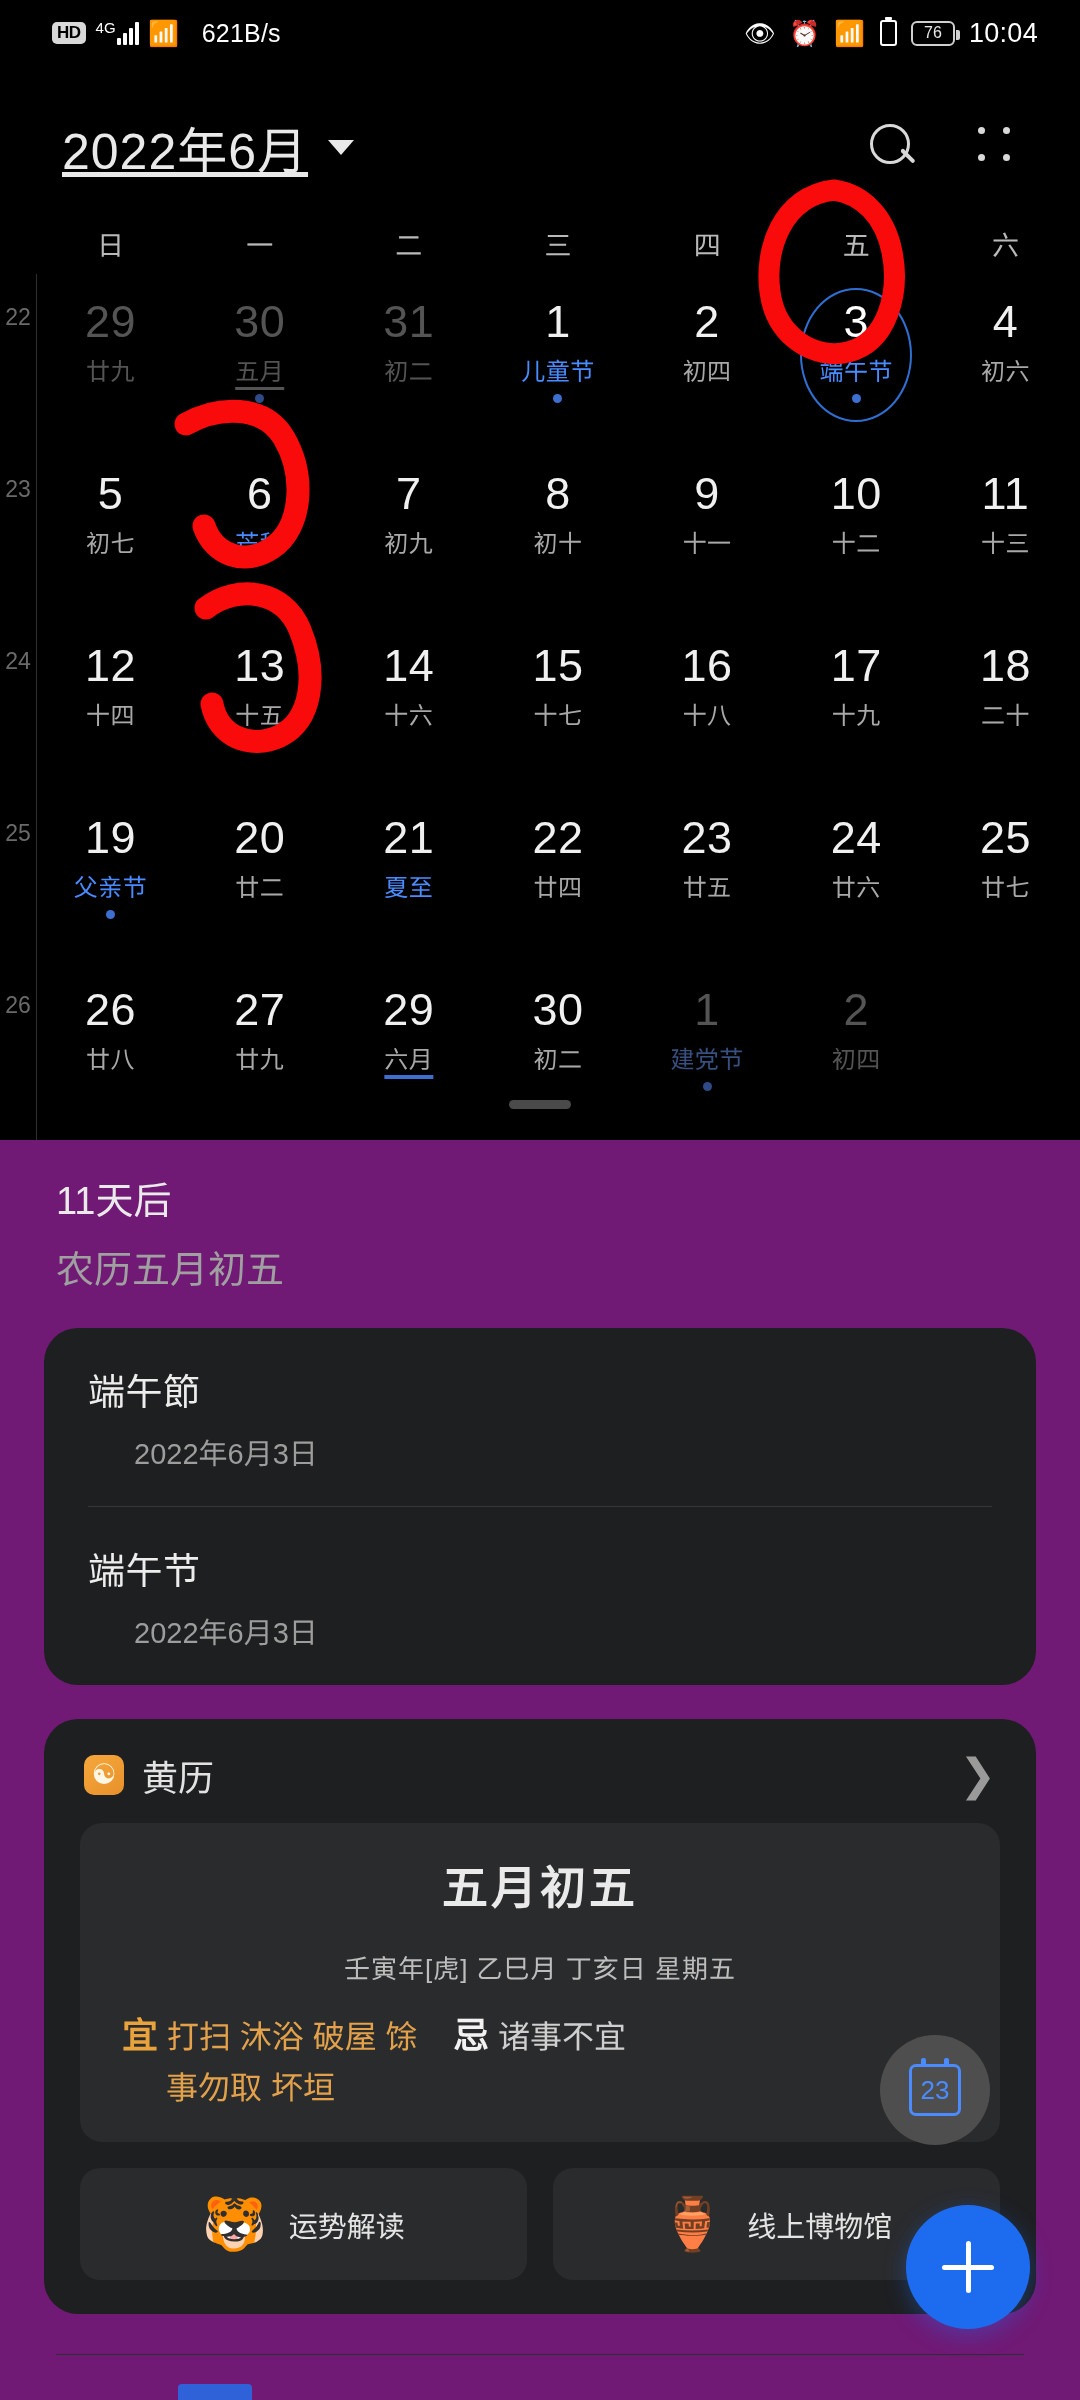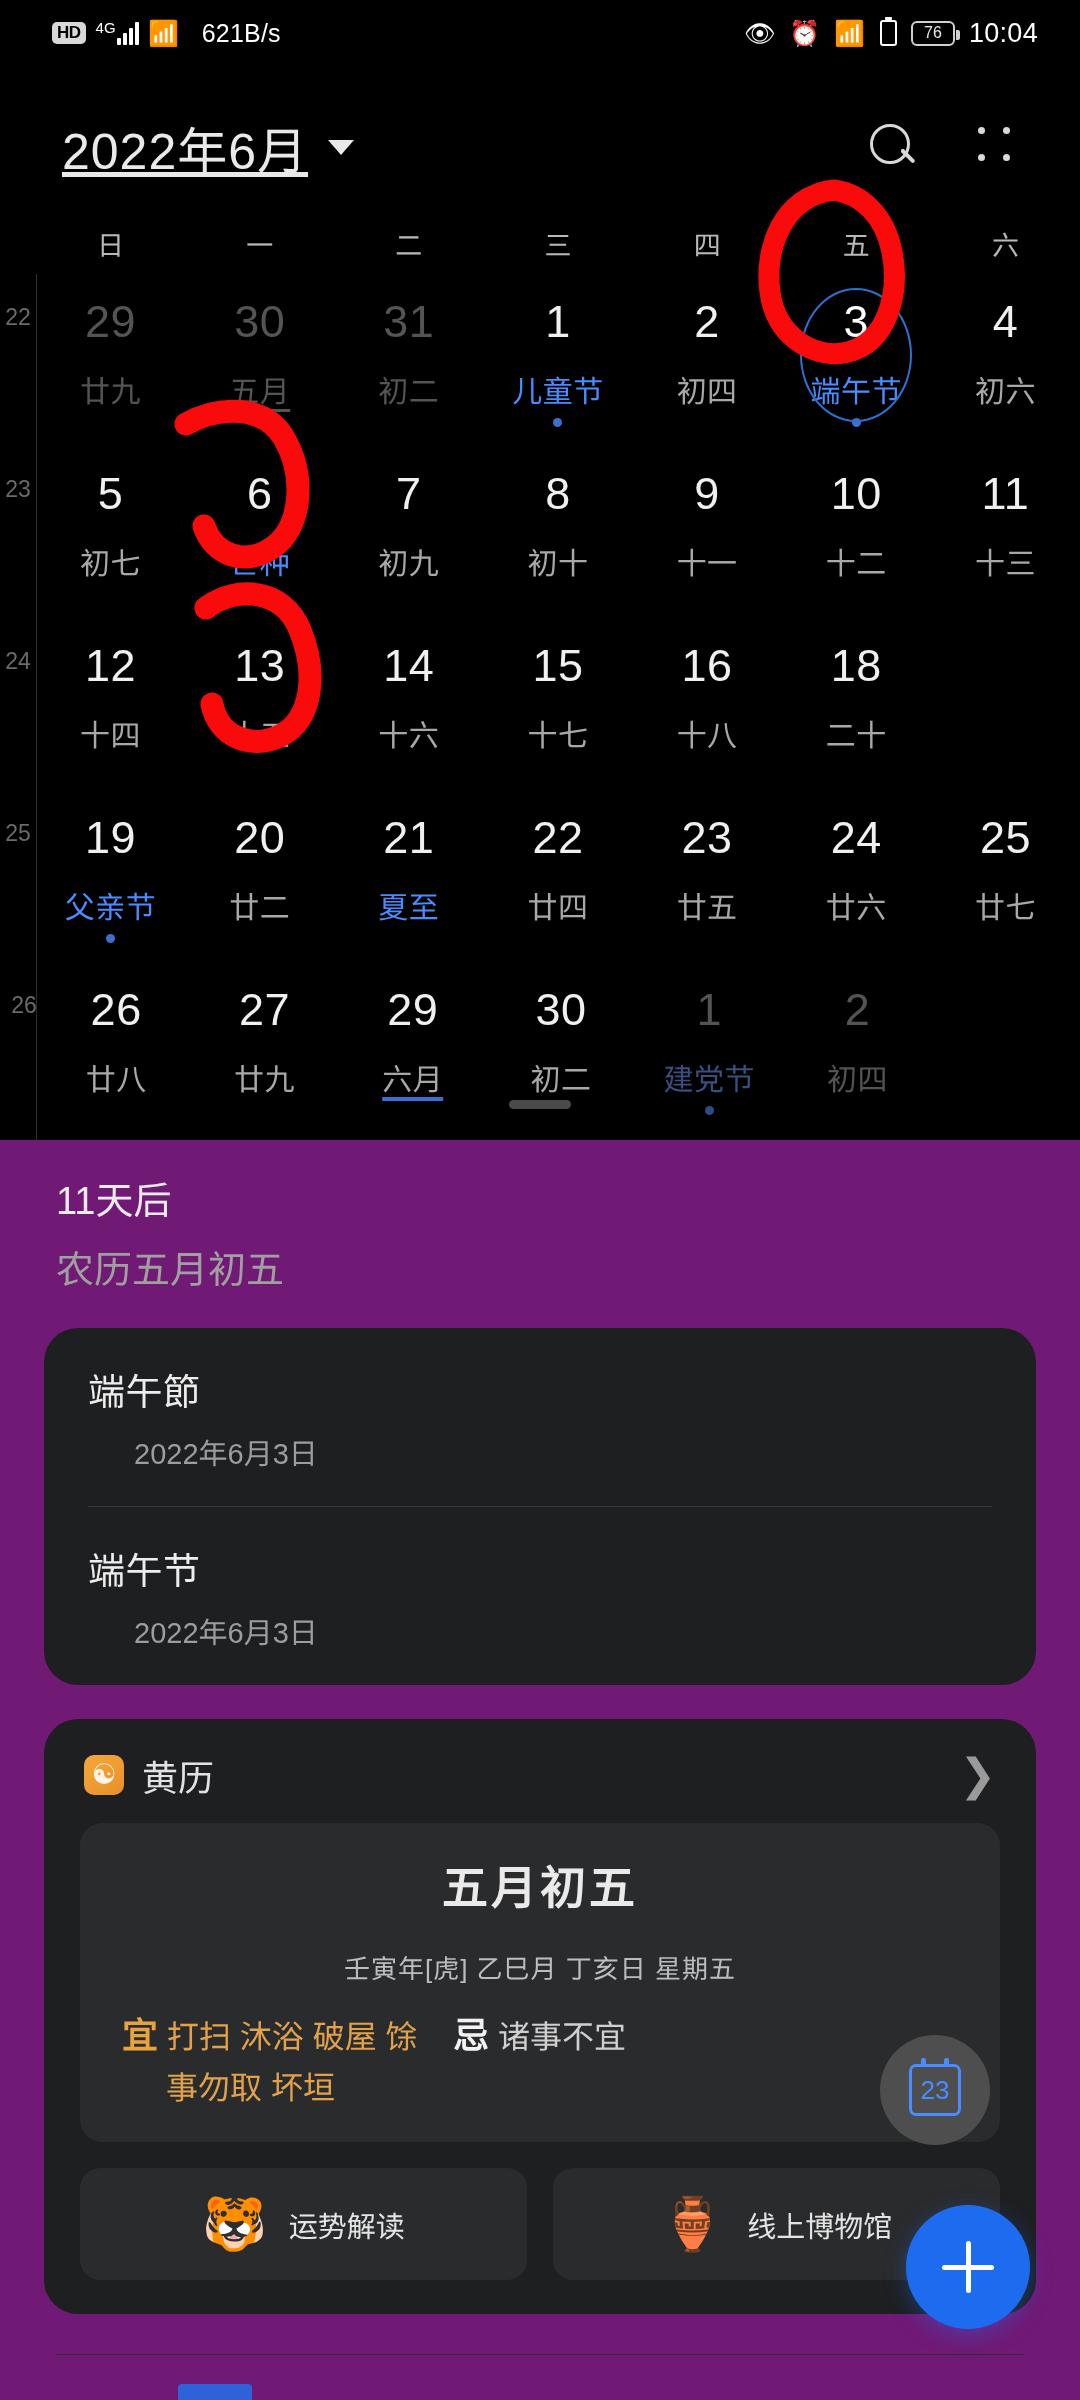--- a/index.html
+++ b/index.html
@@ -76,38 +76,38 @@
   .cal{ position:absolute; top:212px; left:0; width:1080px; }
   .weekdays{ display:grid; grid-template-columns:36px 1fr repeat(6,1fr); height:62px; }
   .weekdays div{
     display:flex; align-items:center; justify-content:center;
     color:#b9b9b9; font-size:27px;
   }
   .weekrow{
     display:grid; grid-template-columns:36px 1fr repeat(6,1fr);
     height:172px; position:relative;
   }
-  .weekrow:last-child{ height:186px;padding-left:6px; }
+  .weekrow:last-child{ height:186px; }
   .wk-num{
     display:flex; align-items:flex-start; justify-content:center;
     color:#6a6a6a; font-size:23px; padding-top:30px;
   }
   .vline{
     position:absolute; left:36px; top:0; bottom:0; width:1px; background:#2e2e2e;
   }
   .cell{
     position:relative; display:flex; flex-direction:column;
     align-items:center; padding-top:22px;
   }
   .daynum{
     font-size:45px; color:#f0f0f0; line-height:52px; position:relative;
     letter-spacing:0.5px; display:inline-block;
   }
   .lunar{
-    font-size:30px; color:#a8a8a8; margin-top:19px; letter-spacing:0.5px;
+    font-size:24px; color:#a8a8a8; margin-top:4px; letter-spacing:0.5px;
   }
   .dot{
     width:9px;height:9px;border-radius:50%;background:#3d6fd1; margin-top:7px;
   }
   .cell.muted .daynum{ color:#545454; }
   .cell.muted .lunar{ color:#545454; }
   .cell.muted .lunar.blue{ color:#37507f; }
   .cell.muted .dot{ background:#2e4a87; }
   .lunar.blue{ color:#4a8cff; }
   .lunar.ul{ text-decoration:underline; text-underline-offset:7px; text-decoration-thickness:3px; }
@@ -350,20 +350,24 @@
         </div>
         <div class="cell">
           <div class="daynum">15</div>
           <div class="lunar">十七</div>
         </div>
         <div class="cell">
           <div class="daynum">16</div>
           <div class="lunar">十八</div>
         </div>
         <div class="cell">
+          <div class="daynum">17</div>
+          <div class="lunar">十九</div>
+        </div>
+        <div class="cell">
           <div class="daynum">18</div>
           <div class="lunar">二十</div>
         </div>
       </div>
       <div class="weekrow">
         <div class="vline"></div>
         <div class="wk-num">25</div>
         <div class="cell">
           <div class="daynum">19</div>
           <div class="lunar blue">父亲节</div>

